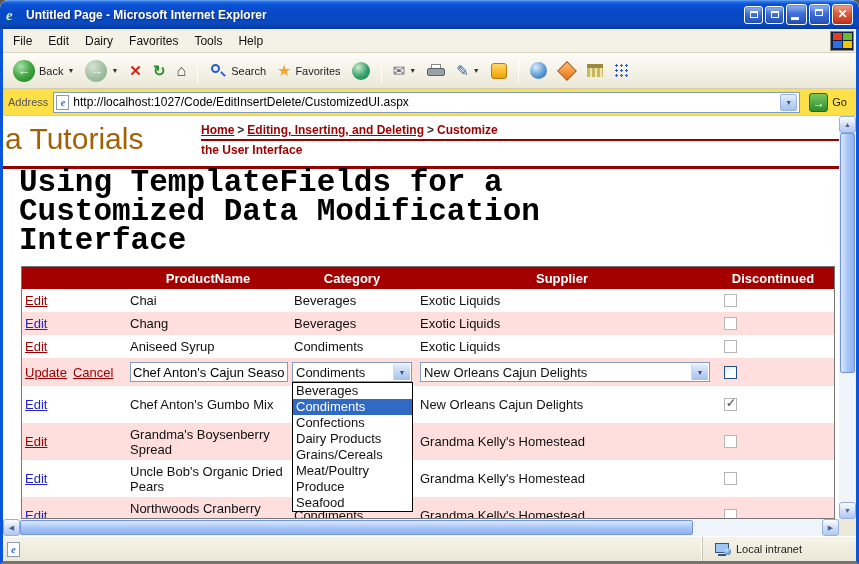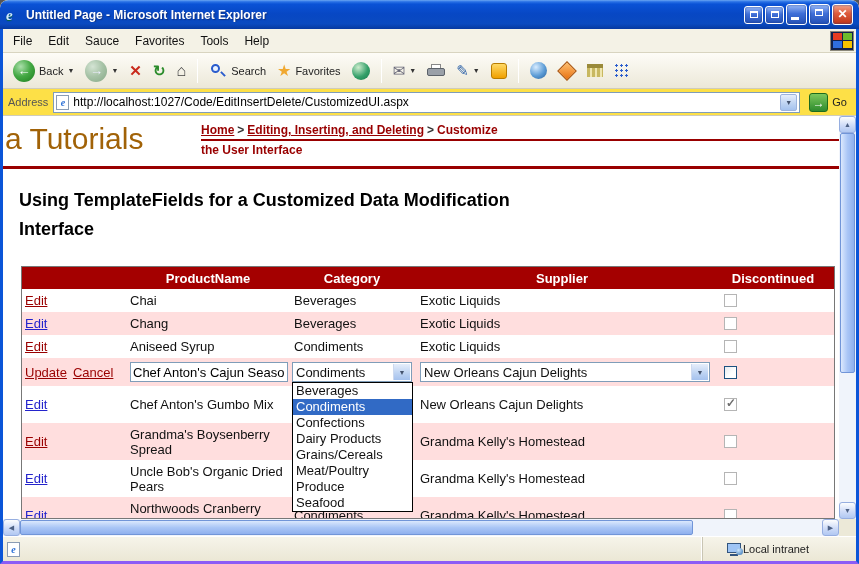--- a/index.html
+++ b/index.html
@@ -20,21 +20,21 @@
   .controls { display:flex; align-items:center; gap:2px; }
   .wbtn { width:21px; height:21px; border:1px solid #fff; border-radius:3px; position:relative;
     background:linear-gradient(180deg,#9ab9f5 0%,#3f6fd8 45%,#2450b4 100%); box-shadow:inset 0 0 2px #1a3c8f; }
   .wbtn.small { width:19px; height:18px; }
   .wbtn .sq { position:absolute; left:5px; top:4px; width:8px; height:7px; border:1px solid #fff; border-top-width:2px; }
   .wbtn .dash { position:absolute; left:4px; bottom:4px; width:8px; height:3px; background:#fff; }
   .wbtn.close { background:linear-gradient(180deg,#f2a48c 0%,#dd5b3c 45%,#bf3518 100%); }
   .wbtn .x { position:absolute; inset:0; color:#fff; font:bold 12px/19px "Liberation Sans",sans-serif; text-align:center; }
 
   .frame { position:absolute; top:29px; left:0; right:0; bottom:0; background:#ece9d8;
-    border-left:3px solid #0b55d8; border-right:3px solid #0b55d8; border-bottom:3px solid #8b5cf6;
+    border-left:3px solid #0b55d8; border-right:3px solid #0b55d8; border-bottom:3px solid #737373;
     display:flex; flex-direction:column; }
 
   
   .menubar { height:24px; background:#f4f2e6; border-bottom:1px solid #d8d4c0;
     display:flex; align-items:center; padding:0 2px; }
   .menu-item { font-size:12px; color:#111; padding:3px 8px; }
   .menu-logo { margin-left:auto; width:24px; height:20px; background:#10214d; border:1px solid #8a877a;
     display:grid; grid-template-columns:9px 9px; grid-template-rows:7px 7px; gap:1px; place-content:center; }
   .menu-logo i { display:block; }
   .menu-logo i:nth-child(1){background:#e53c22;} .menu-logo i:nth-child(2){background:#6fba2c;}
@@ -93,21 +93,21 @@
   
   .viewport { flex:1; position:relative; background:#fff; overflow:hidden; }
   .content { position:absolute; left:0; top:0; right:17px; bottom:17px; background:#fff; overflow:hidden; }
 
   .site-title { position:absolute; left:2px; top:6px; font-size:30px; color:#a16207; white-space:nowrap; }
   .crumbs { position:absolute; left:198px; top:7px; width:638px; font-size:12px; font-weight:bold; color:#990000; }
   .crumbs a { color:#990000; text-decoration:underline; }
   .crumb-sep { color:#333; padding:0 3px; }
   .crumb-rule { height:2px; background:#990000; margin:2px 0 2px 0; }
   .header-rule { position:absolute; left:0; top:50px; width:100%; height:3px; background:#990000; }
-  .h1 { position:absolute; left:16px; top:70px; width:530px; font-size:18px; line-height:29px; font-weight:bold; color:#000; }
+  .h1 { position:absolute; left:16px; top:52px; width:530px; font-size:31px; line-height:29px; font-weight:bold; color:#000;font-family:Liberation Mono, monospace; }
 
   
   .grid { position:absolute; left:18px; top:150px; width:814px; height:253px; border:1px solid #777;
     overflow:hidden; font-size:13px; color:#111; }
   .grow { position:absolute; left:0; width:100%; background:#fff; }
   .grow.alt { background:#ffdede; }
   .ghead { top:0; height:22px; background:#a40000; color:#fff; font-weight:bold; }
   .r1{top:22px;height:23px;} .r2{top:45px;height:23px;} .r3{top:68px;height:23px;}
   .r4{top:91px;height:28px;} .r5{top:119px;height:37px;} .r6{top:156px;height:37px;}
   .r7{top:193px;height:37px;} .r8{top:230px;height:37px;}
@@ -146,22 +146,22 @@
     line-height:15px; text-align:center; }
   .sb-up{top:0;left:0;} .sb-down{bottom:0;left:0;} .sb-left{left:0;top:0;} .sb-right{right:0;top:0;}
   .vthumb { position:absolute; left:1px; right:1px; top:17px; height:240px; border:1px solid #7195d8; border-radius:2px;
     background:linear-gradient(90deg,#dbe8fd,#aac6f6 50%,#8fb0ee); }
   .hthumb { position:absolute; top:1px; bottom:1px; left:17px; width:673px; border:1px solid #7195d8; border-radius:2px;
     background:linear-gradient(180deg,#dbe8fd,#aac6f6 50%,#8fb0ee); }
 
   
   .statusbar { height:25px; background:linear-gradient(180deg,#f6f4ea,#ebe7d5); border-top:1px solid #fff;
     display:flex; align-items:center; padding:0 4px; font-size:11px; color:#222; gap:6px; }
-  .status-right { margin-left:auto; display:flex; align-items:center; 
-    border-left:1px solid #c9c5b4; box-shadow:-1px 0 0 #fff; padding-left:24px; width:150px; height:100%; }
+  .status-right { margin-left:auto; display:flex; align-items:center; gap:5px;
+    border-left:1px solid #c9c5b4; box-shadow:-1px 0 0 #fff; padding-left:12px; width:150px; height:100%; }
   .monitor { position:relative; width:16px; height:13px; }
   .monitor .scr { position:absolute; left:0; top:0; width:14px; height:10px; background:#9fc5f5; border:1px solid #33557e; }
   .monitor .base { position:absolute; left:3px; bottom:0; width:8px; height:2px; background:#33557e; }
   .monitor .dot { position:absolute; right:0; bottom:1px; width:7px; height:7px; border-radius:50%;
     background:radial-gradient(circle at 35% 30%, #cfe8ff, #2f6fb0); }
 </style>
 </head>
 <body>
 
 <div class="window">
@@ -186,21 +186,21 @@
           <span class="x">✕</span>
         </span>
     </span>
   </div>
 
   <div class="frame">
 
     <div class="menubar">
       <span class="menu-item">File</span>
       <span class="menu-item">Edit</span>
-      <span class="menu-item">Sauce</span>
+      <span class="menu-item">Dairy</span>
       <span class="menu-item">Favorites</span>
       <span class="menu-item">Tools</span>
       <span class="menu-item">Help</span>
       <span class="menu-logo">
           <i></i>
           <i></i>
           <i></i>
           <i></i>
         </span>
     </div>

